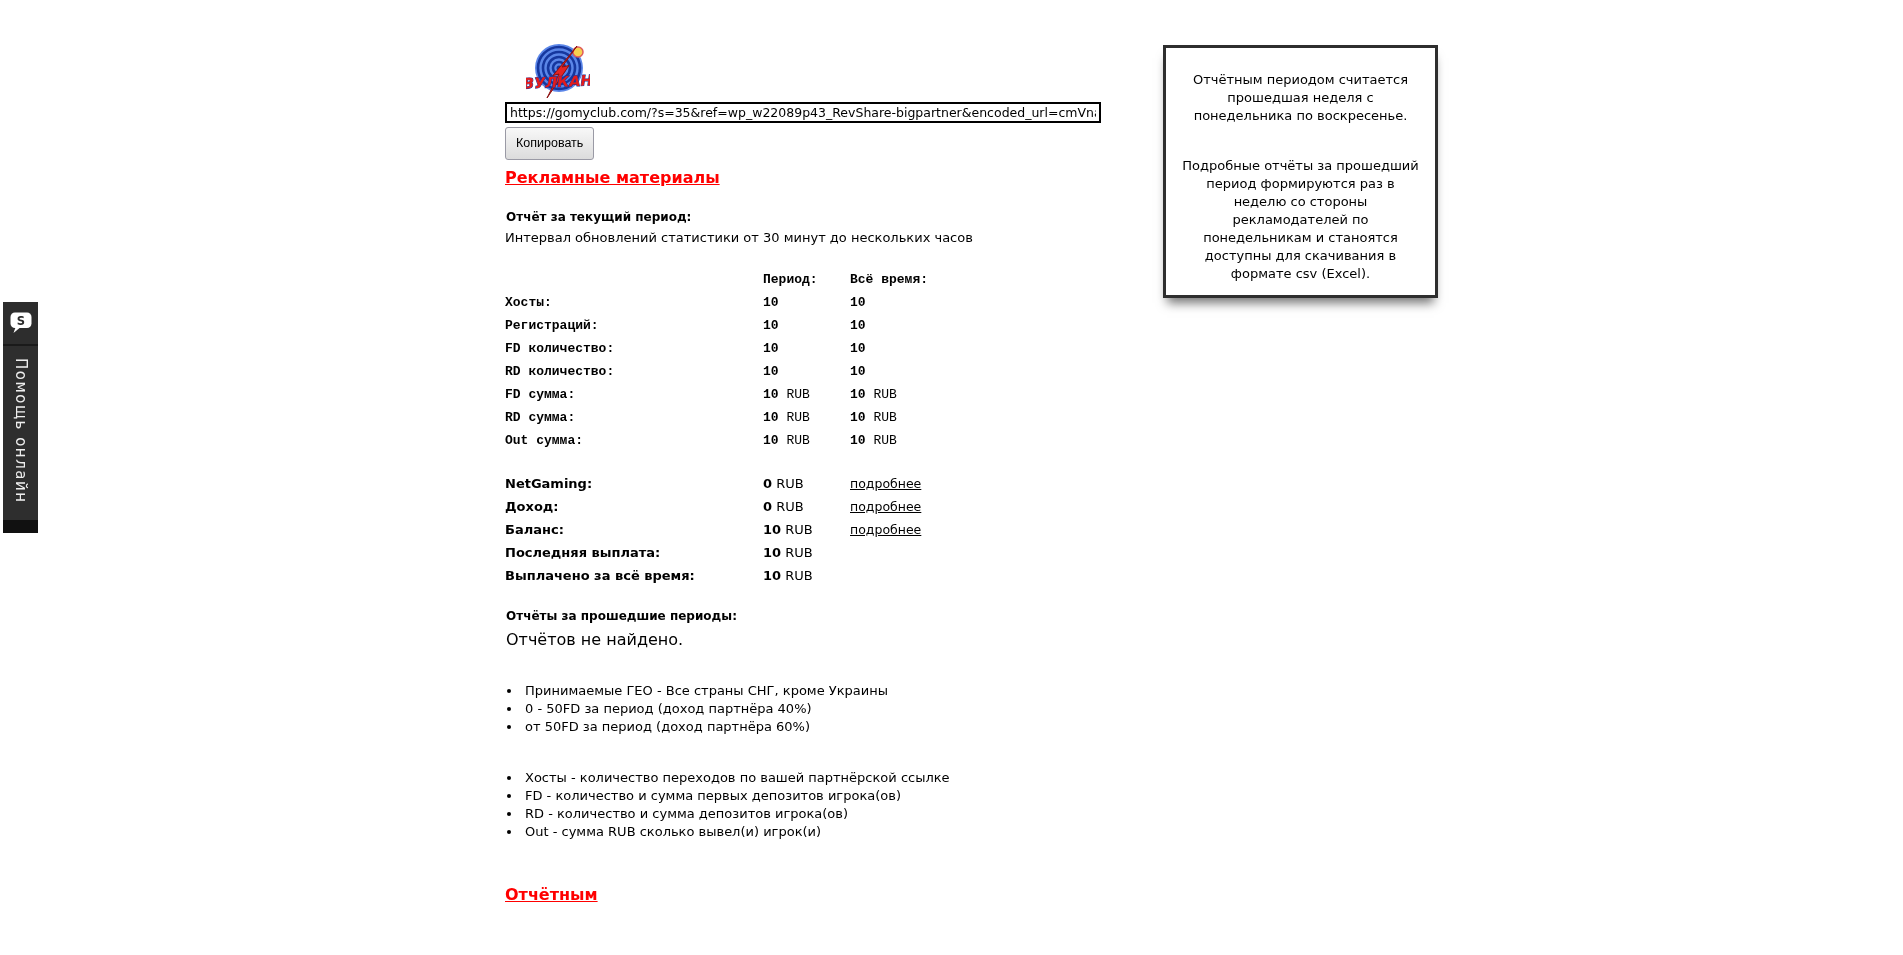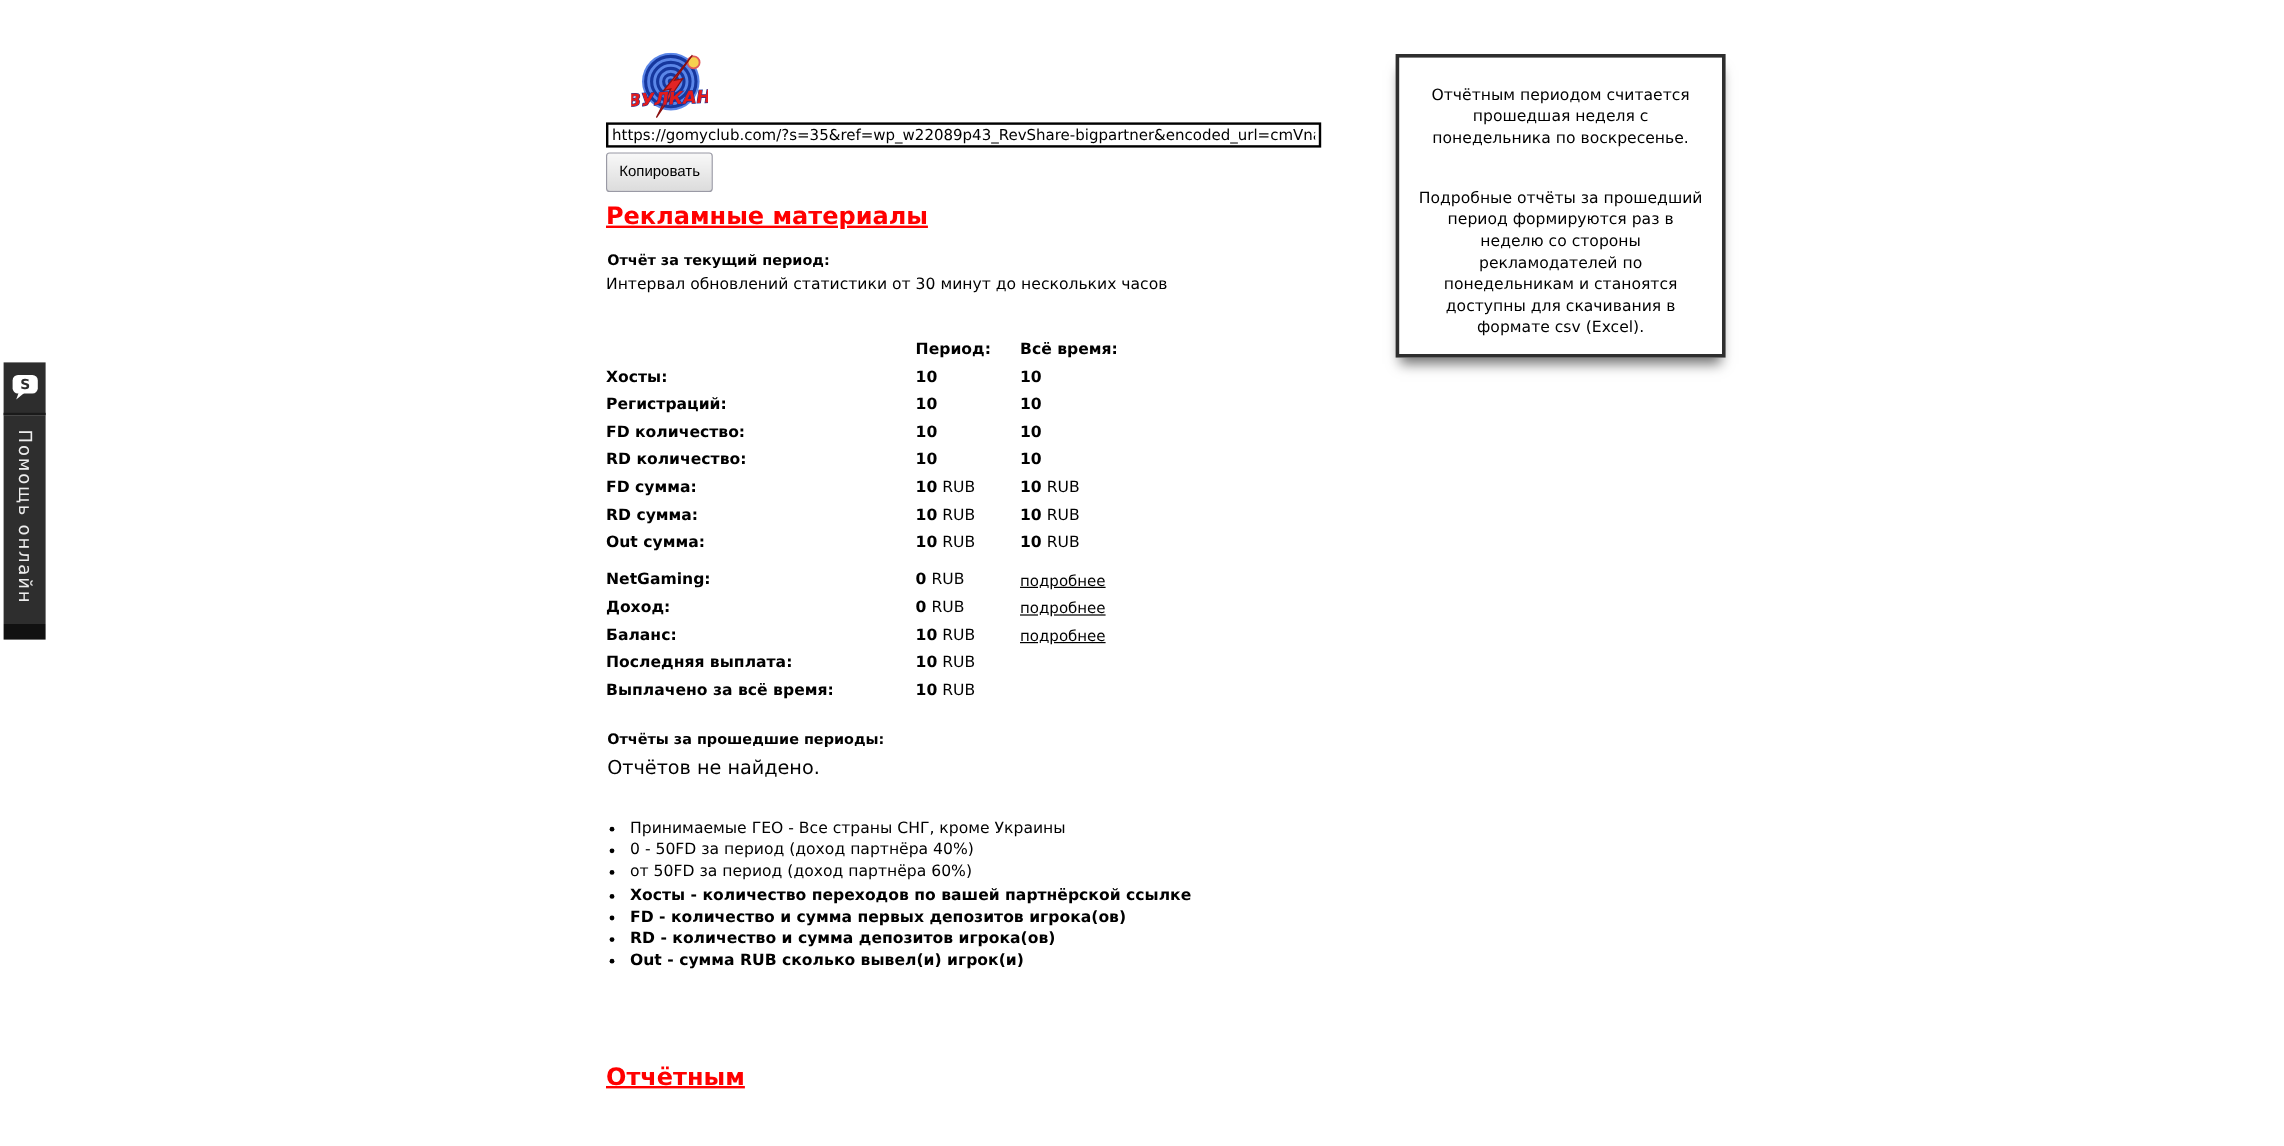--- a/index.html
+++ b/index.html
@@ -20,42 +20,42 @@
     position:absolute;left:505px;top:102px;width:586px;height:15px;
     border:2px solid #000;padding:1px 3px;background:#fff;
     font-family:"DejaVu Sans",sans-serif;font-size:12.5px;color:#000;
   }
   .copy-btn{
     position:absolute;left:505px;top:127px;height:33px;padding:1px 10px 2px;
     font-family:"Liberation Sans",sans-serif;font-size:12.5px;color:#000;
     background:linear-gradient(#f8f8f8,#dcdcdc);
     border:1px solid #9a9aa5;border-radius:3px;cursor:pointer;
   }
-  .red-link{position:absolute;left:505px;color:#f00;font-weight:bold;font-size:20px;text-decoration:underline;cursor:pointer;}
+  .red-link{position:absolute;left:505px;color:#f00;font-weight:bold;font-size:16px;text-decoration:underline;cursor:pointer;}
   .materials-link{top:168px;}
   .back-link{top:885px;}
   .sec-title{position:absolute;left:506px;font-weight:bold;font-size:12px;}
   .report-title{top:210px;}
   .report-subtitle{position:absolute;left:505px;top:230px;font-size:13px;}
   .past-title{top:609px;}
   .past-empty{position:absolute;left:506px;top:630px;font-size:16px;}
   
   .grid{position:absolute;left:505px;display:grid;grid-template-columns:258px 87px 130px;grid-auto-rows:23px;font-size:13px;}
-  .grid-stats{top:284px;}
+  .grid-stats{top:272px;font-family:Liberation Mono, monospace;}
   .grid-finance{top:476px;}
   .g-head{font-weight:bold;}
   .g-label{font-weight:bold;}
   .g-val b{font-weight:bold;}
   .g-val span{font-weight:normal;}
   .detail-link{color:#000;text-decoration:underline;font-size:12.5px;cursor:pointer;margin-top:40px;}
   
   ul.blist{position:absolute;left:505px;margin:0;padding-left:17px;font-size:13px;line-height:18px;}
   ul.blist li{padding-left:3px;}
   .terms-list{top:682px;}
-  .glossary-list{top:738px;font-weight:bold;}
+  .glossary-list{top:769px;}
   
   .info-box{
     position:absolute;left:1163px;top:45px;width:275px;height:253px;box-sizing:border-box;
     border:3px solid #2e2e2e;background:#fff;text-align:center;
     font-size:13px;line-height:18px;padding:23px 14px 0;
     box-shadow:0 9px 10px -4px rgba(0,0,0,.55);
   }
   .info-box p{margin:0;}
   .info-box p + p{margin-top:32px;}
 </style>

